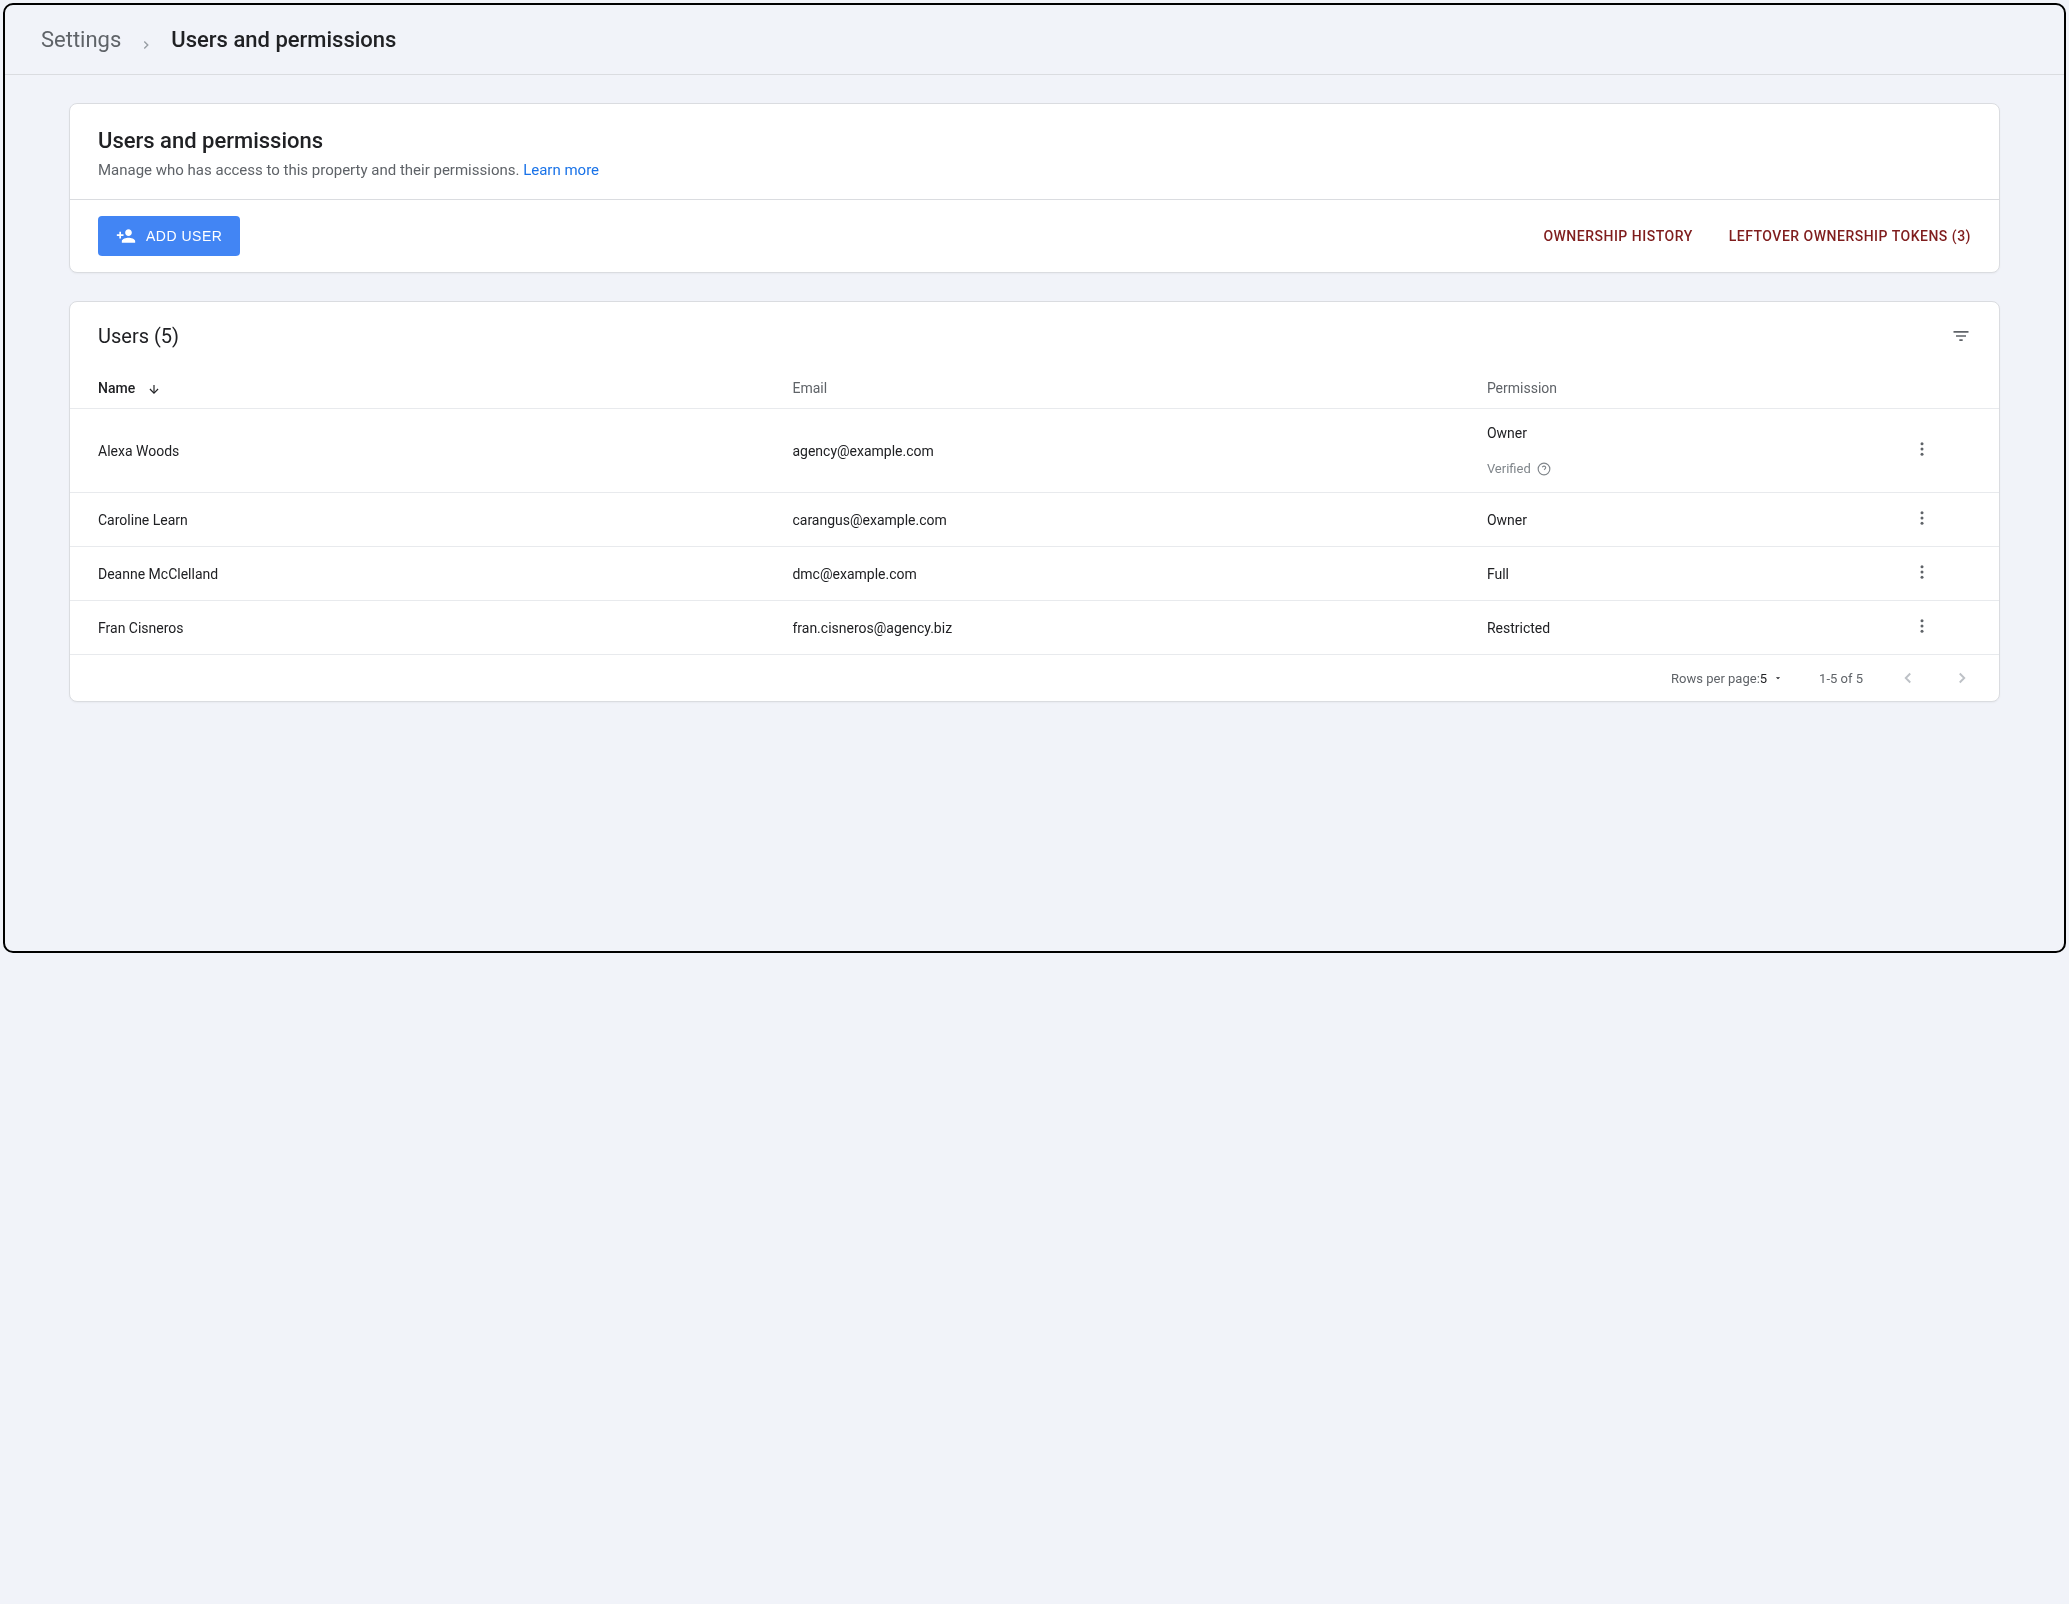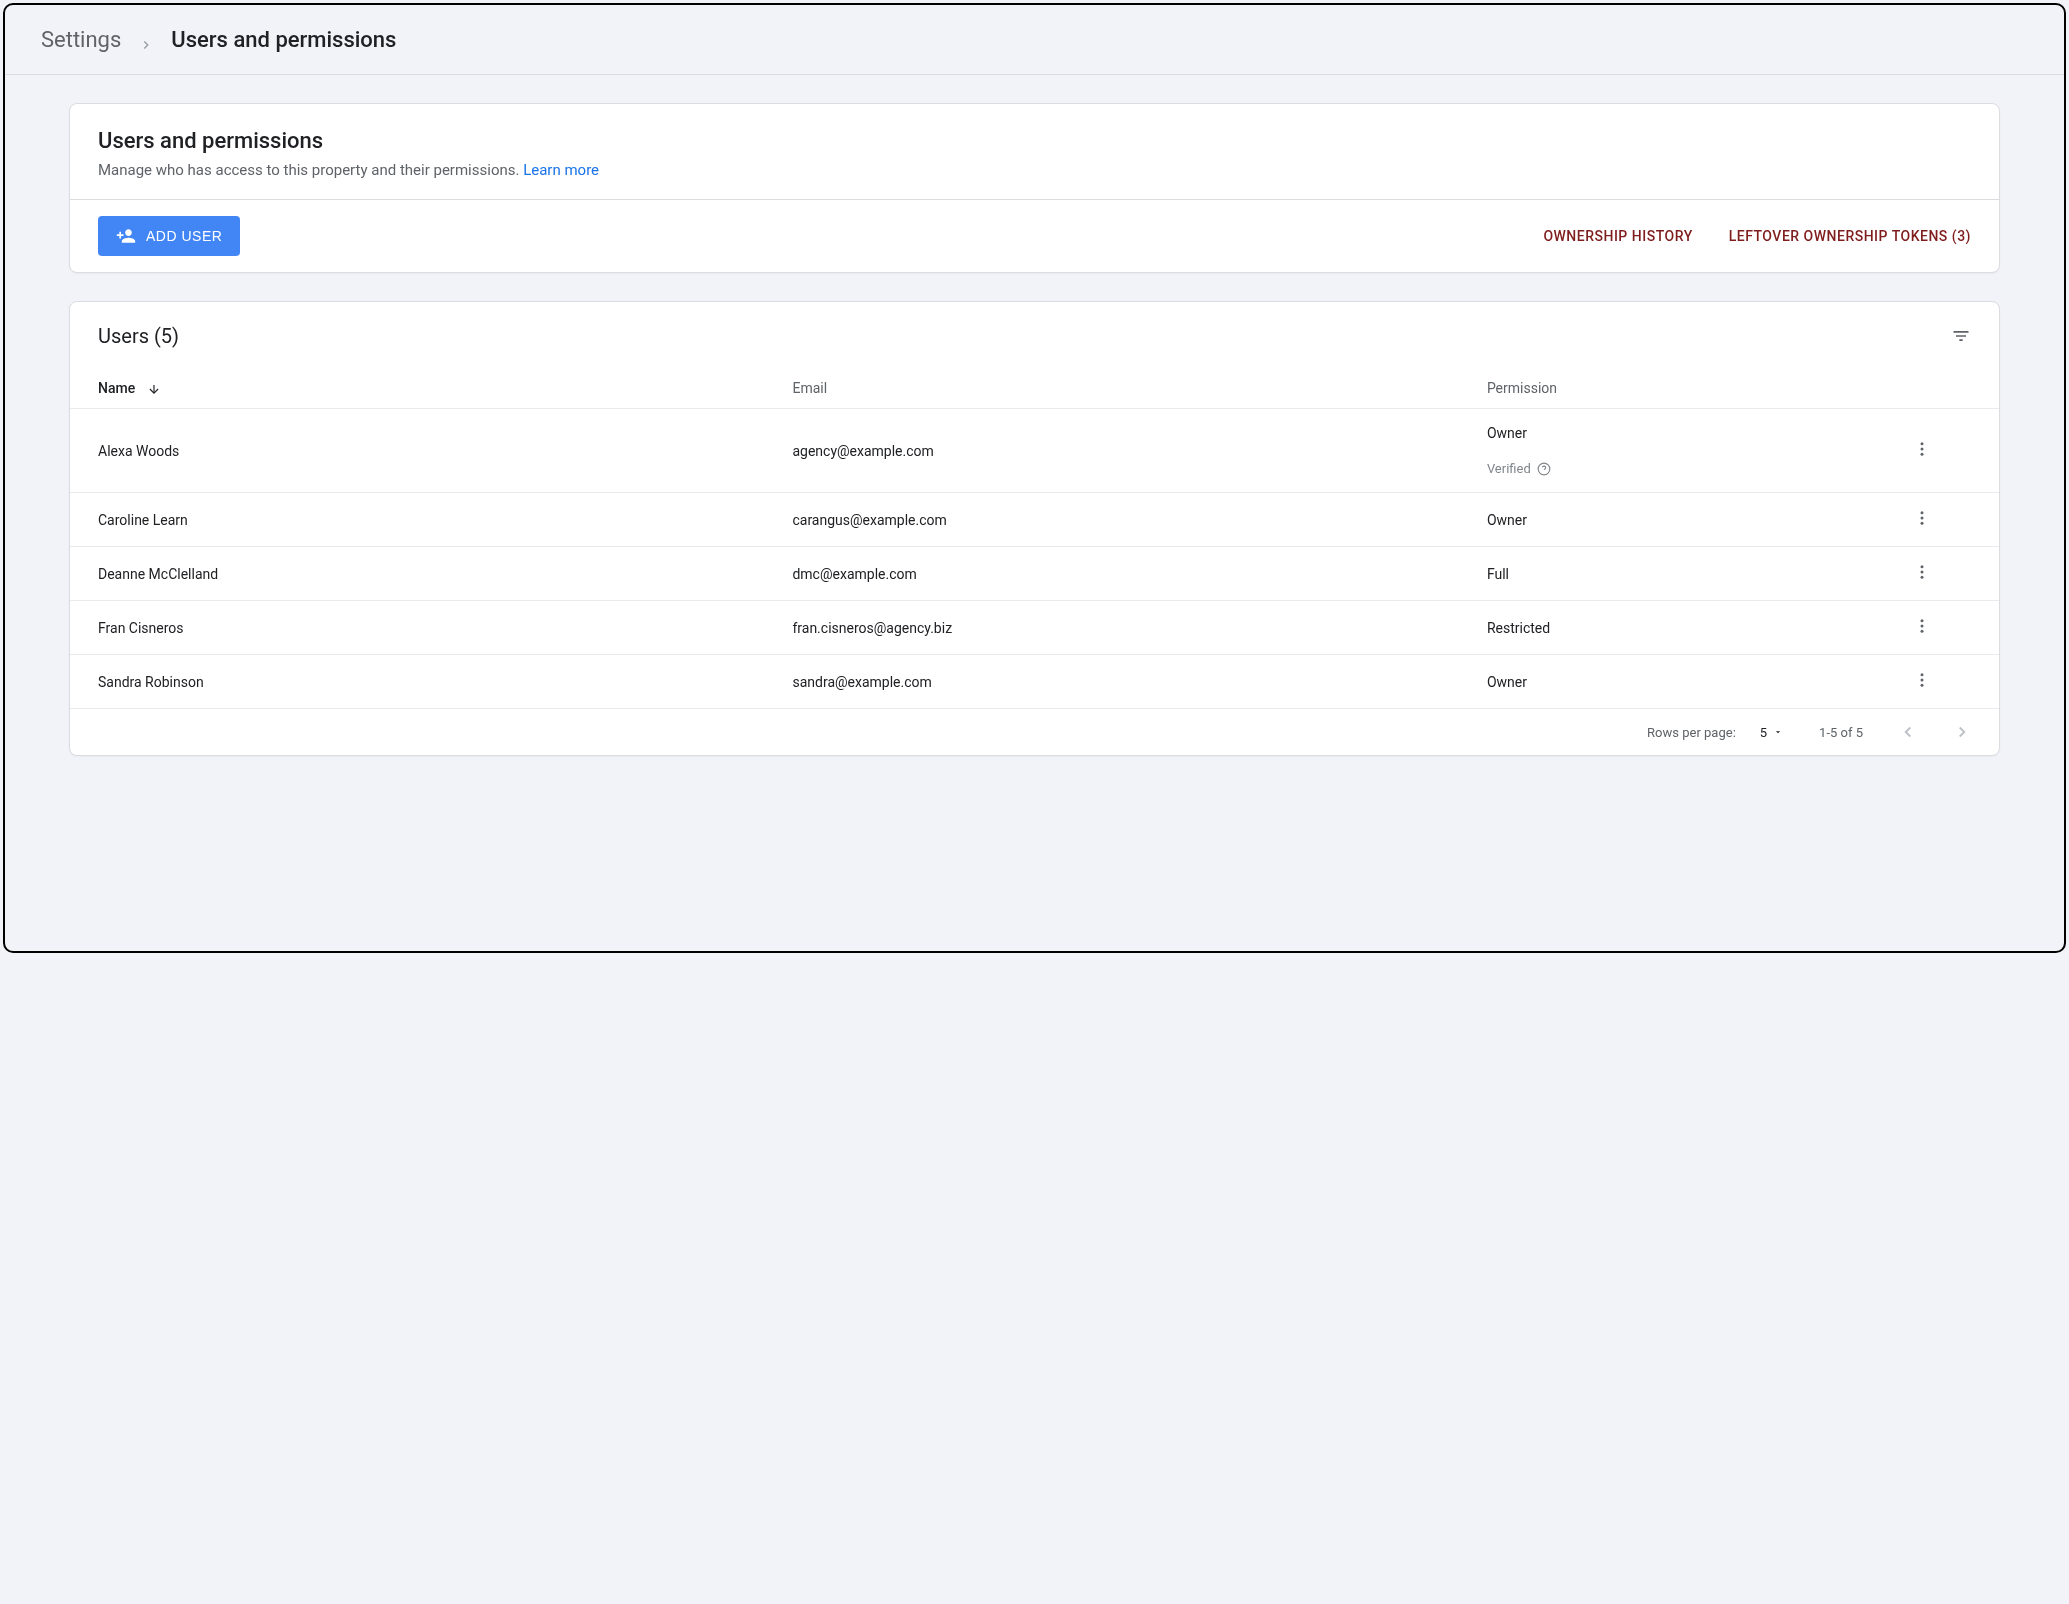--- a/index.html
+++ b/index.html
@@ -93,21 +93,21 @@
 .row-menu { width: 56px; text-align: center; color: #5f6368; cursor: pointer; }
 .pagination {
   display: flex;
   align-items: center;
   justify-content: flex-end;
   gap: 36px;
   padding: 14px 28px;
   font-size: 13px;
   color: #5f6368;
 }
-.rpp { display: flex; align-items: center; gap: 24px; }
+.rpp { display: flex; align-items: center; }
 .rpp-select { display: inline-flex; align-items: center; gap: 6px; cursor: pointer; color: #202124; }
 .pager { display: flex; gap: 36px; }
 .pager-btn { color: #bdc1c6; cursor: pointer; }
 .icon { display: inline-flex; }
 .col-name { width: 36%; }
 .col-email { width: 36%; }
 .col-perm { width: 20%; }
 .col-menu { width: 8%; }
 </style>
 </head>
@@ -241,34 +241,20 @@
               <div>Restricted</div>
             </td>
             <td class="row-menu"><span class="icon">
                 <svg width="18" height="18" viewBox="0 0 24 24" fill="currentColor">
                   <circle cx="12" cy="5" r="2"></circle>
                   <circle cx="12" cy="12" r="2"></circle>
                   <circle cx="12" cy="19" r="2"></circle>
                 </svg>
               </span></td>
           </tr>
-          <tr>
-            <td class="name-cell">Sandra Robinson</td>
-            <td class="email-cell">sandra@example.com</td>
-            <td class="perm-cell">
-              <div>Owner</div>
-            </td>
-            <td class="row-menu"><span class="icon">
-                <svg width="18" height="18" viewBox="0 0 24 24" fill="currentColor">
-                  <circle cx="12" cy="5" r="2"></circle>
-                  <circle cx="12" cy="12" r="2"></circle>
-                  <circle cx="12" cy="19" r="2"></circle>
-                </svg>
-              </span></td>
-          </tr>
         </tbody>
     </table>
     <div class="pagination">
       <div class="rpp">
         <span>Rows per page:</span>
         <span class="rpp-select">
           <span>5</span>
           <span class="icon">
             <svg width="10" height="10" viewBox="0 0 24 24" fill="currentColor">
                 <path d="M7 10l5 5 5-5z"></path>

